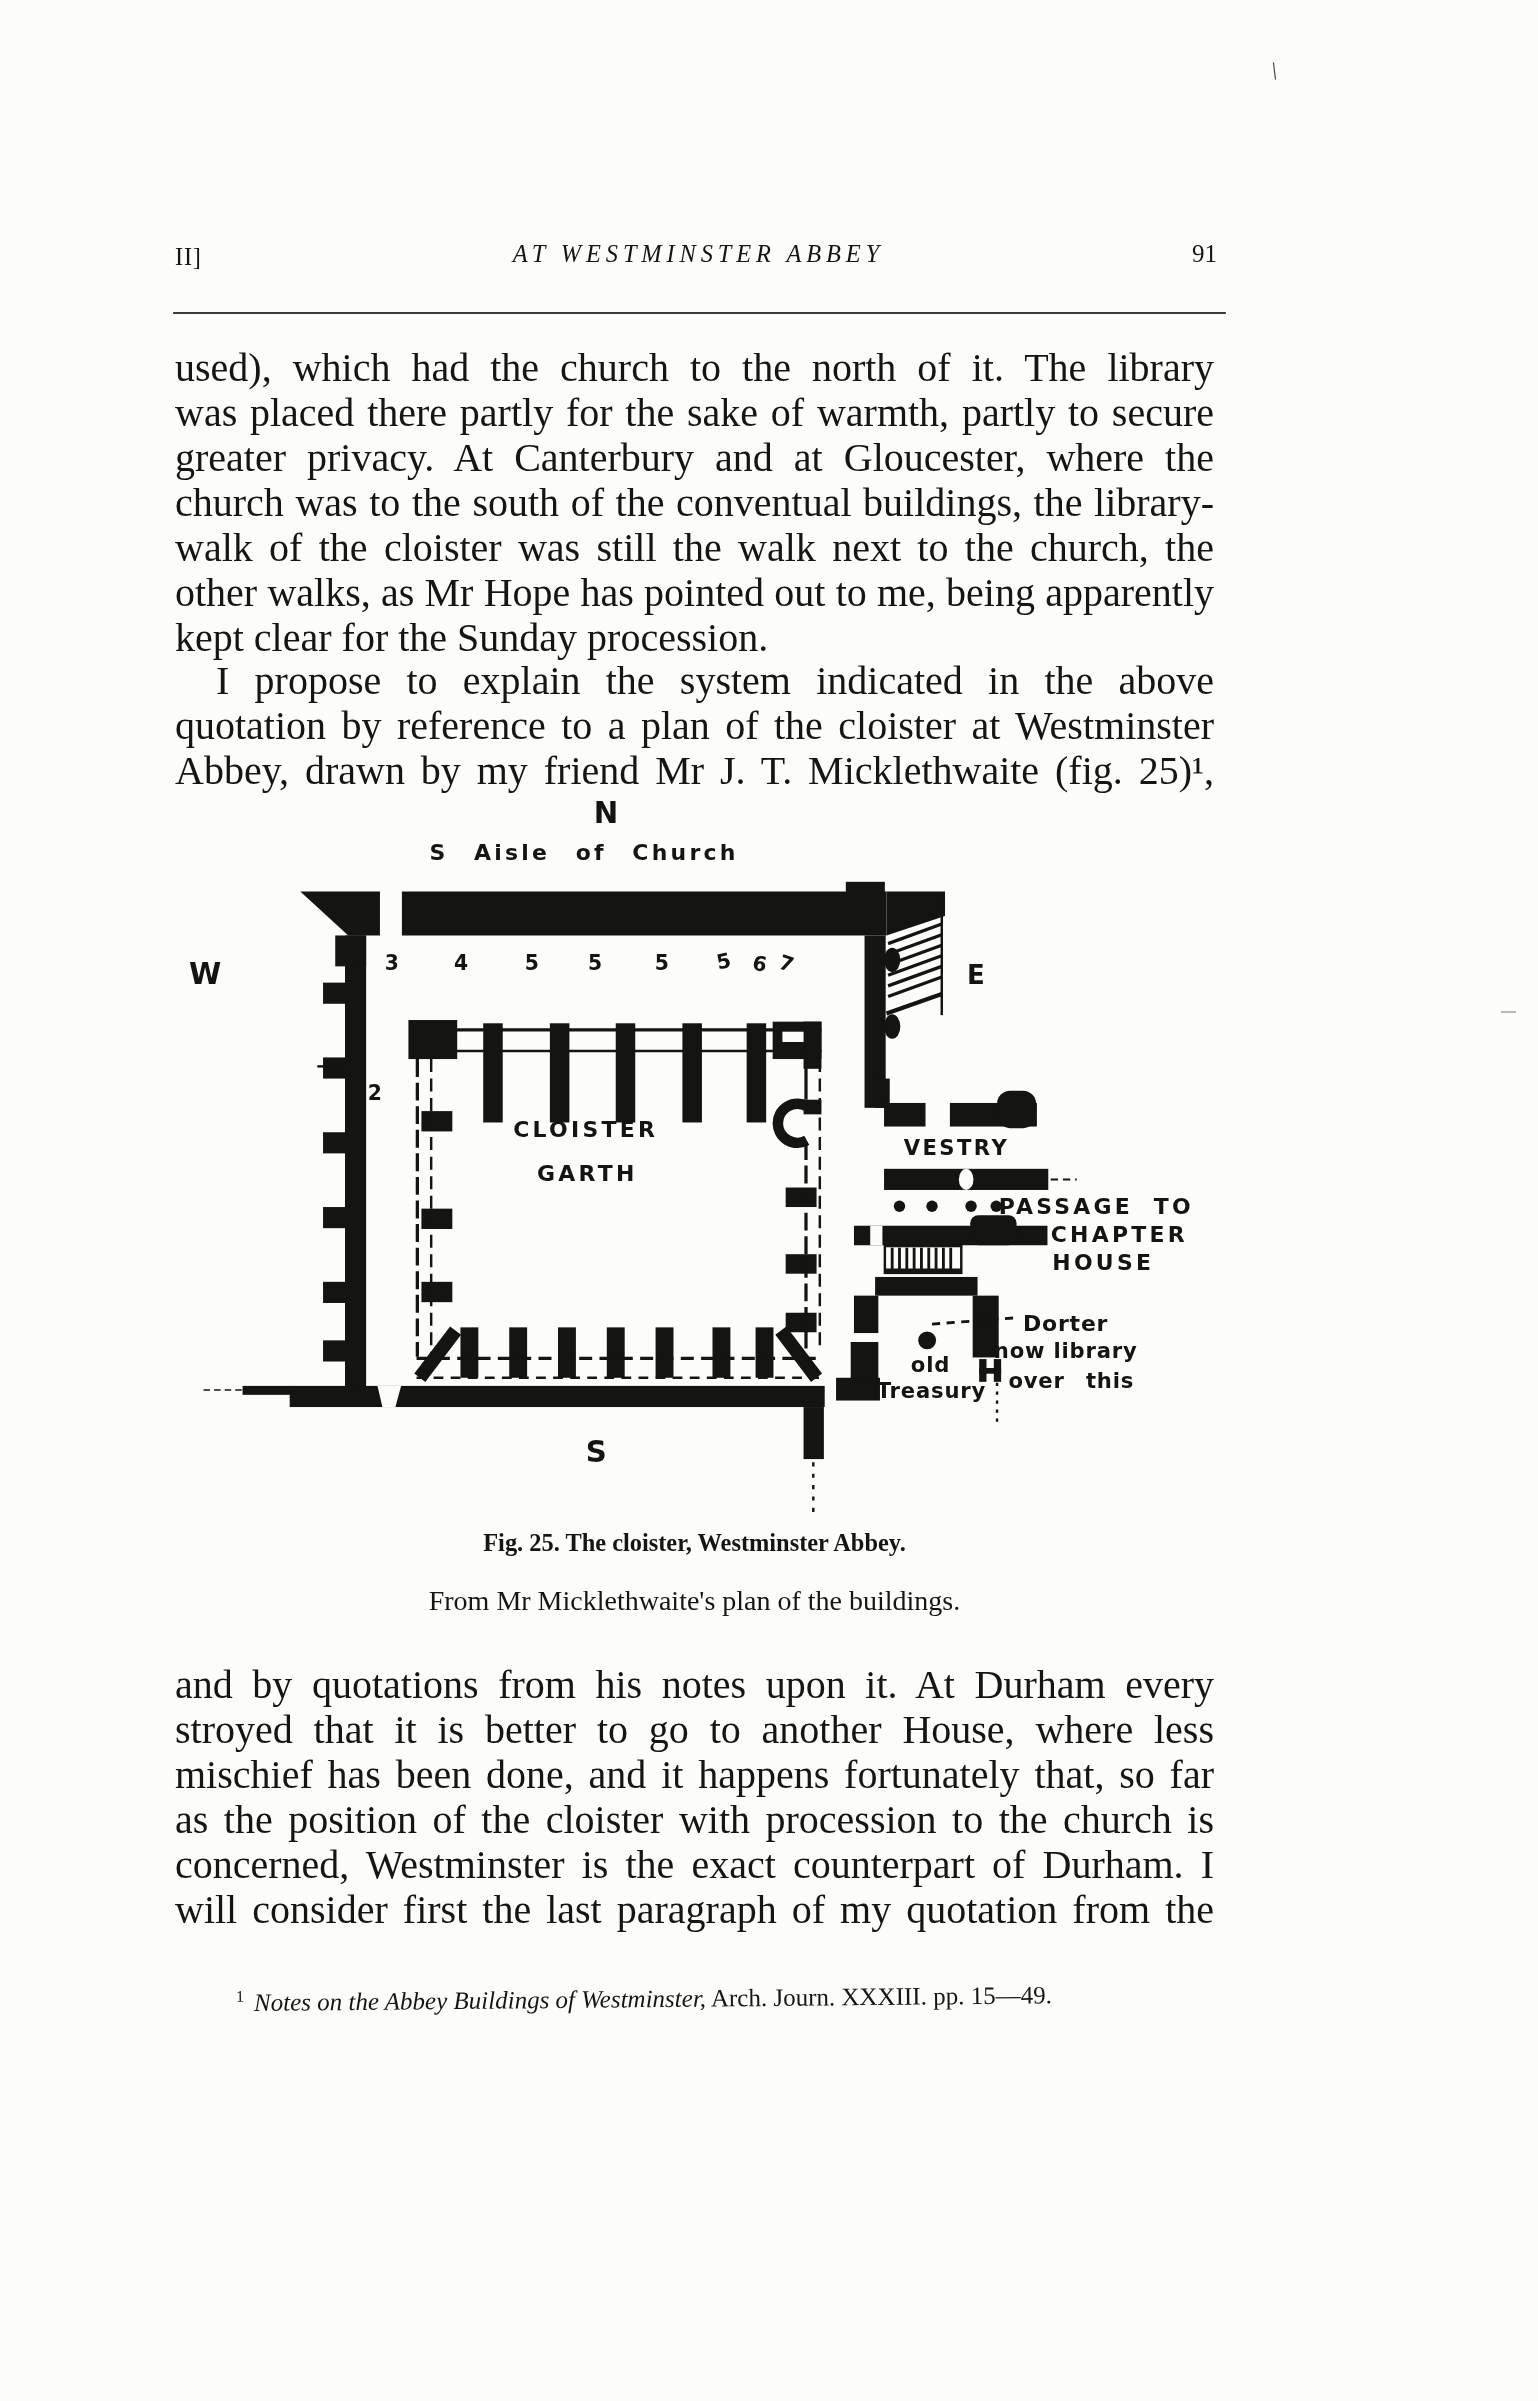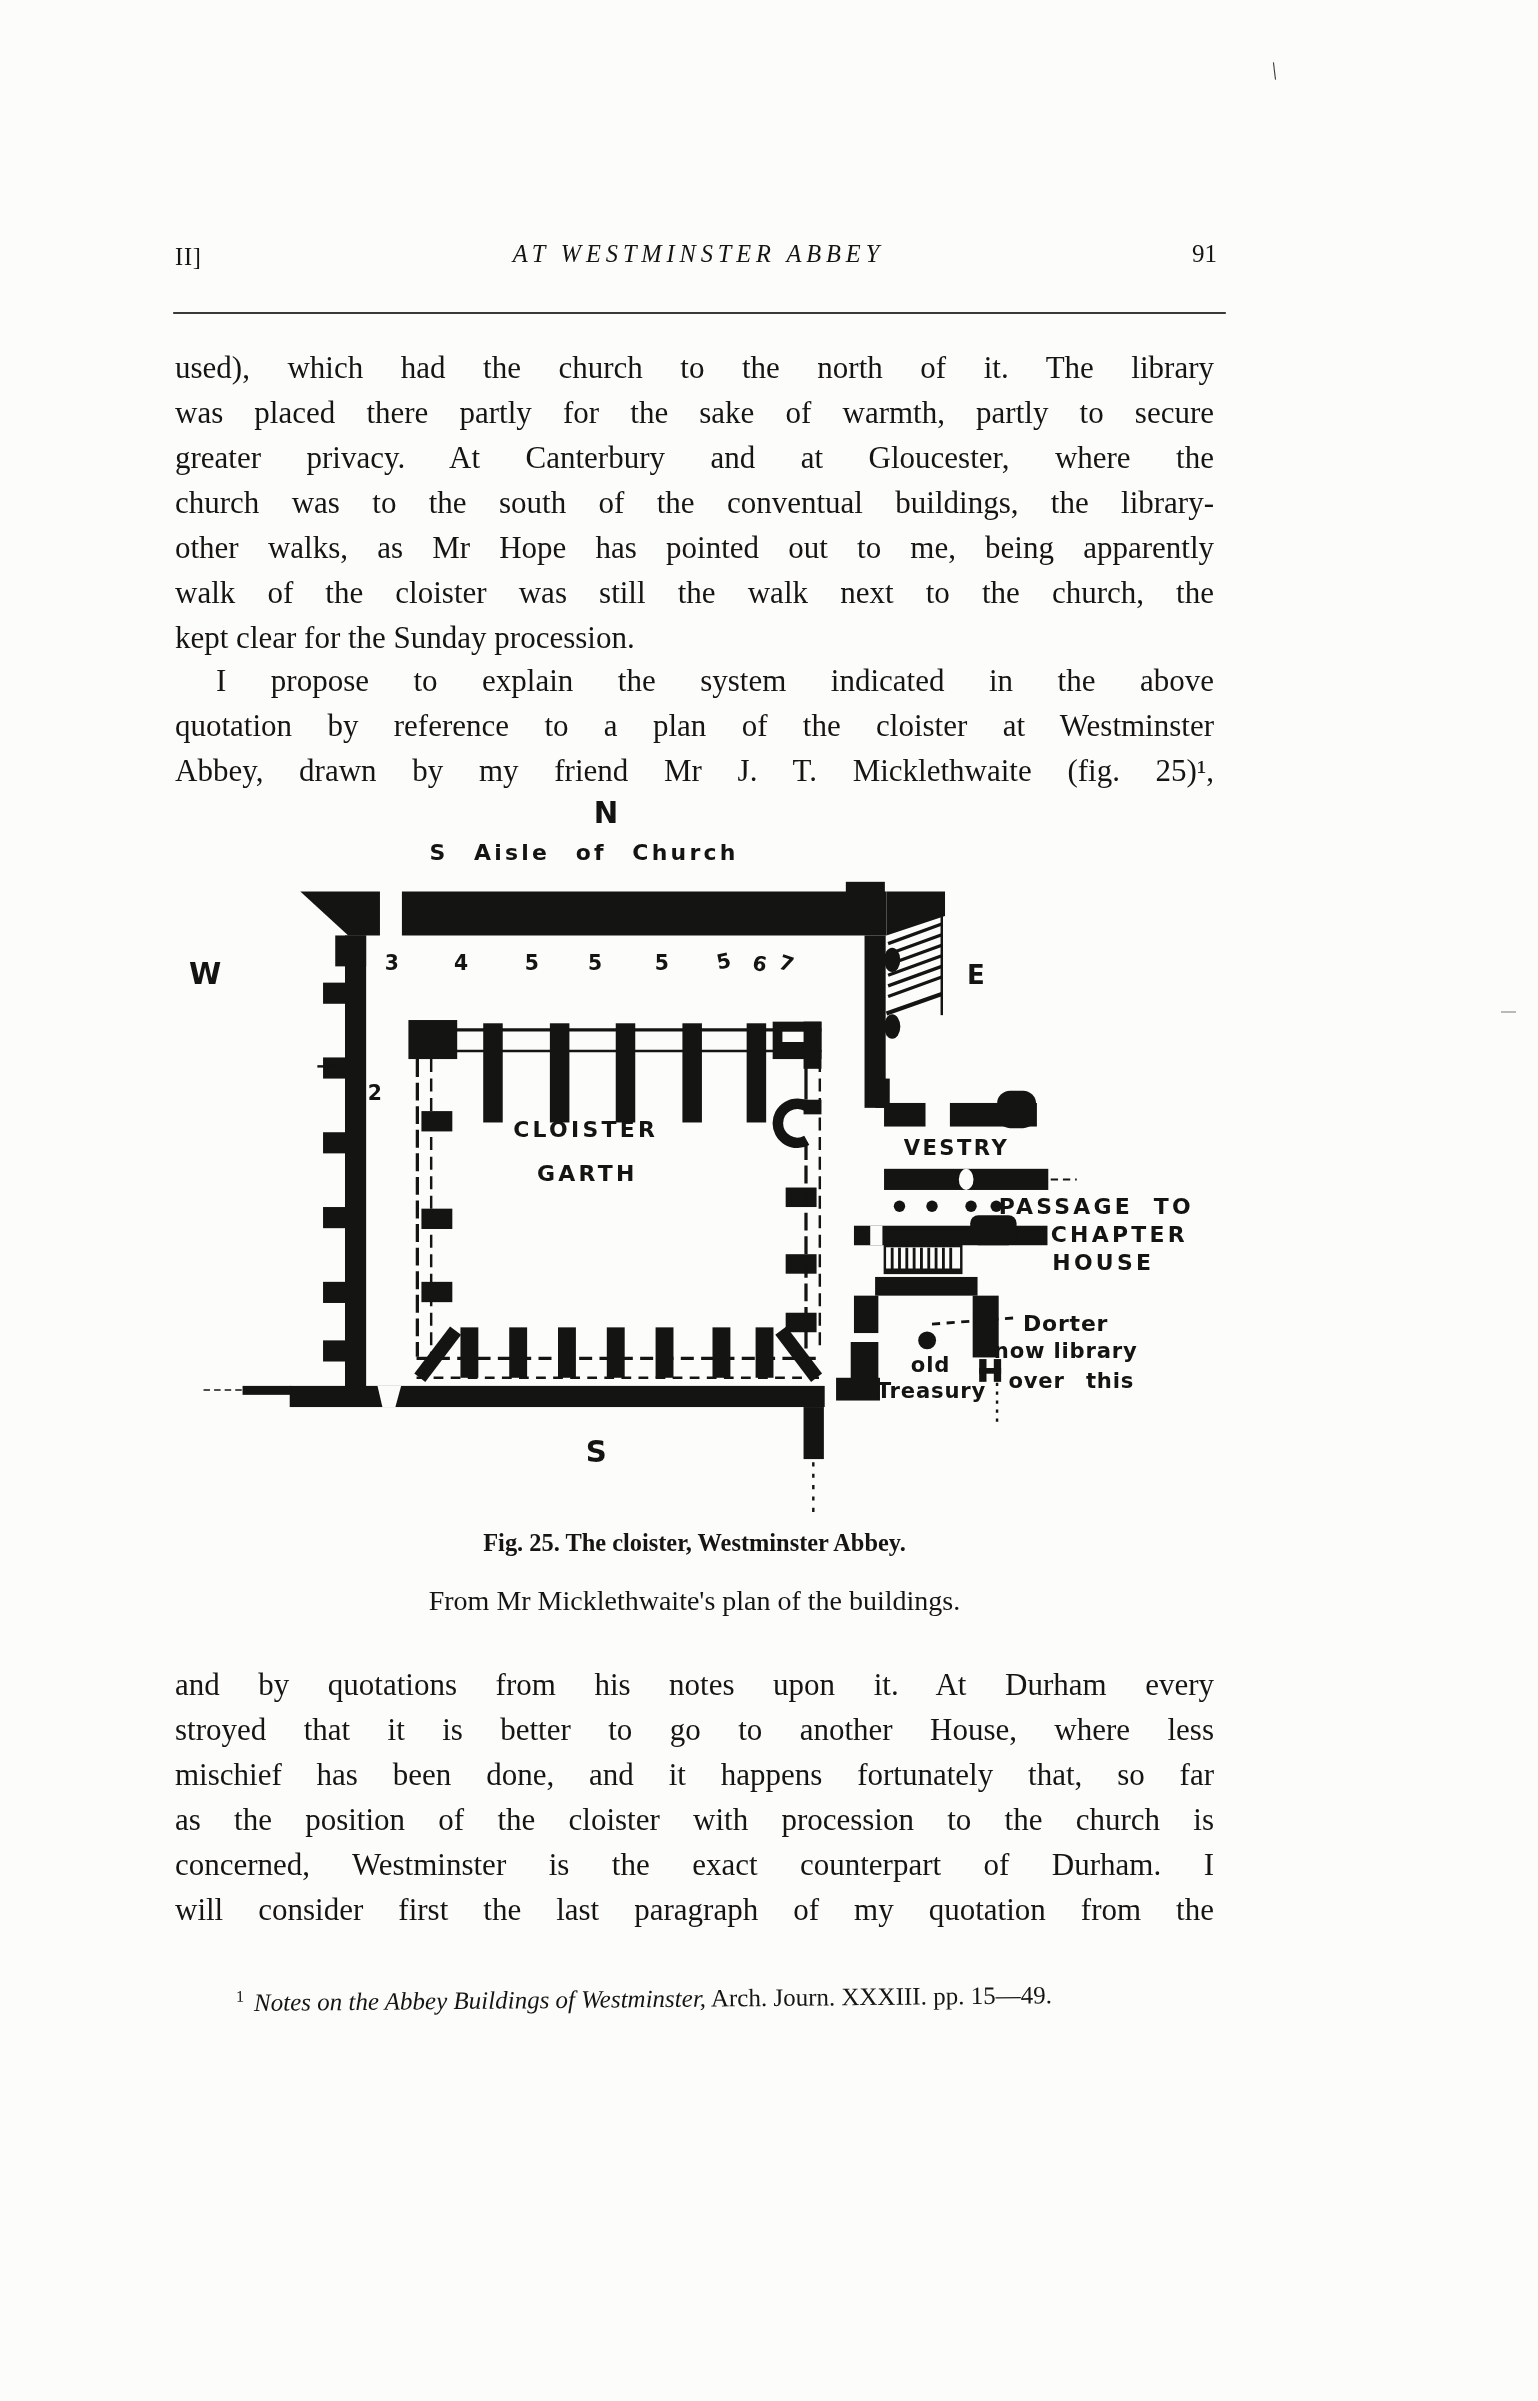--- a/index.html
+++ b/index.html
@@ -9,21 +9,21 @@
 
   
   .running-head{position:absolute;left:175px;top:238px;width:1047px;height:44px;}
   .sig{position:absolute;left:0;top:4.9px;font-size:24.4px;letter-spacing:0.8px;}
   .rh-title{position:absolute;left:0;right:0;top:1.6px;text-align:center;font-style:italic;
             font-size:24.4px;letter-spacing:4.9px;}
   .folio{position:absolute;right:4.9px;top:1.6px;font-size:25px;}
   .rule{position:absolute;left:173px;top:312px;width:1053px;height:1.6px;background:#3a3a38;border-radius:0.8px;}
 
   
-  .textcol{position:absolute;left:175px;width:1039px;font-size:31px;line-height:45px;}
+  .textcol{position:absolute;left:175px;width:1039px;font-size:40px;line-height:45px;}
   .bl{text-align:justify;text-align-last:justify;height:45px;overflow:visible;}
   .bl.end{text-align-last:left;}
   .bl.indent{text-indent:41px;}
 
   
   .caption{position:absolute;left:175px;width:1039px;top:1529px;text-align:center;
            font-weight:bold;font-size:24.4px;}
   .credit{position:absolute;left:175px;width:1039px;top:1585px;text-align:center;font-size:28px;}
 
   
@@ -55,22 +55,22 @@
   </div>
   <div class="rule"></div>
   <div class="mark-tr">\</div>
   <div class="mark-dash"></div>
 
   <div class="textcol" style="top:345px">
     <div class="bl">used), which had the church to the north of it.  The library</div>
     <div class="bl">was placed there partly for the sake of warmth, partly to secure</div>
     <div class="bl">greater privacy.  At Canterbury and at Gloucester, where the</div>
     <div class="bl">church was to the south of the conventual buildings, the library-</div>
+    <div class="bl">walk of the cloister was still the walk next to the church, the</div>
     <div class="bl">other walks, as Mr Hope has pointed out to me, being apparently</div>
-    <div class="bl">walk of the cloister was still the walk next to the church, the</div>
     <div class="bl end">kept clear for the Sunday procession.</div>
   </div>
 
   <div class="textcol" style="top:658px">
     <div class="bl indent">I propose to explain the system indicated in the above</div>
     <div class="bl">quotation by reference to a plan of the cloister at Westminster</div>
     <div class="bl">Abbey, drawn by my friend Mr J. T. Micklethwaite (fig. 25)¹,</div>
   </div>
 
   <svg class="plan" width="1538" height="748" viewBox="0 960 1891 920">

